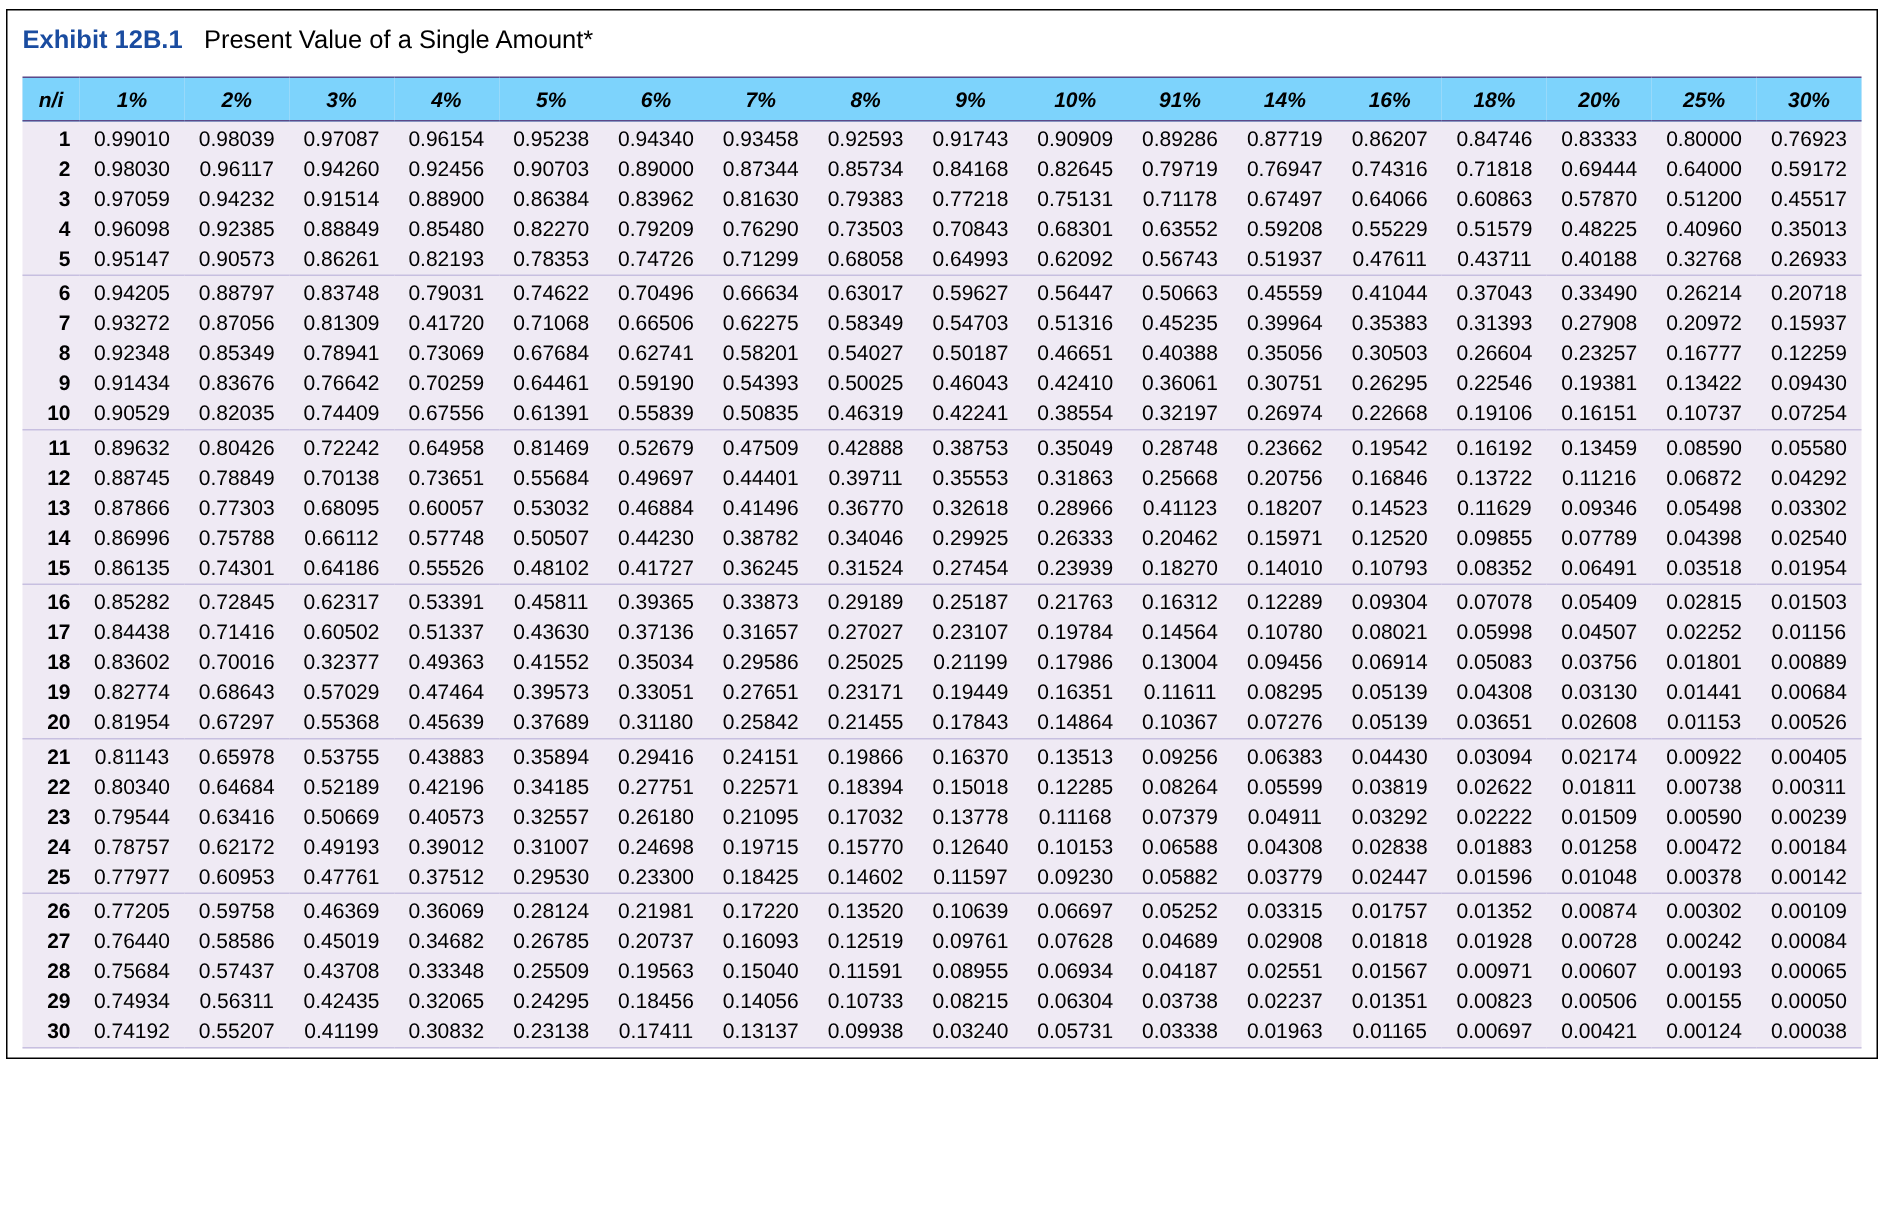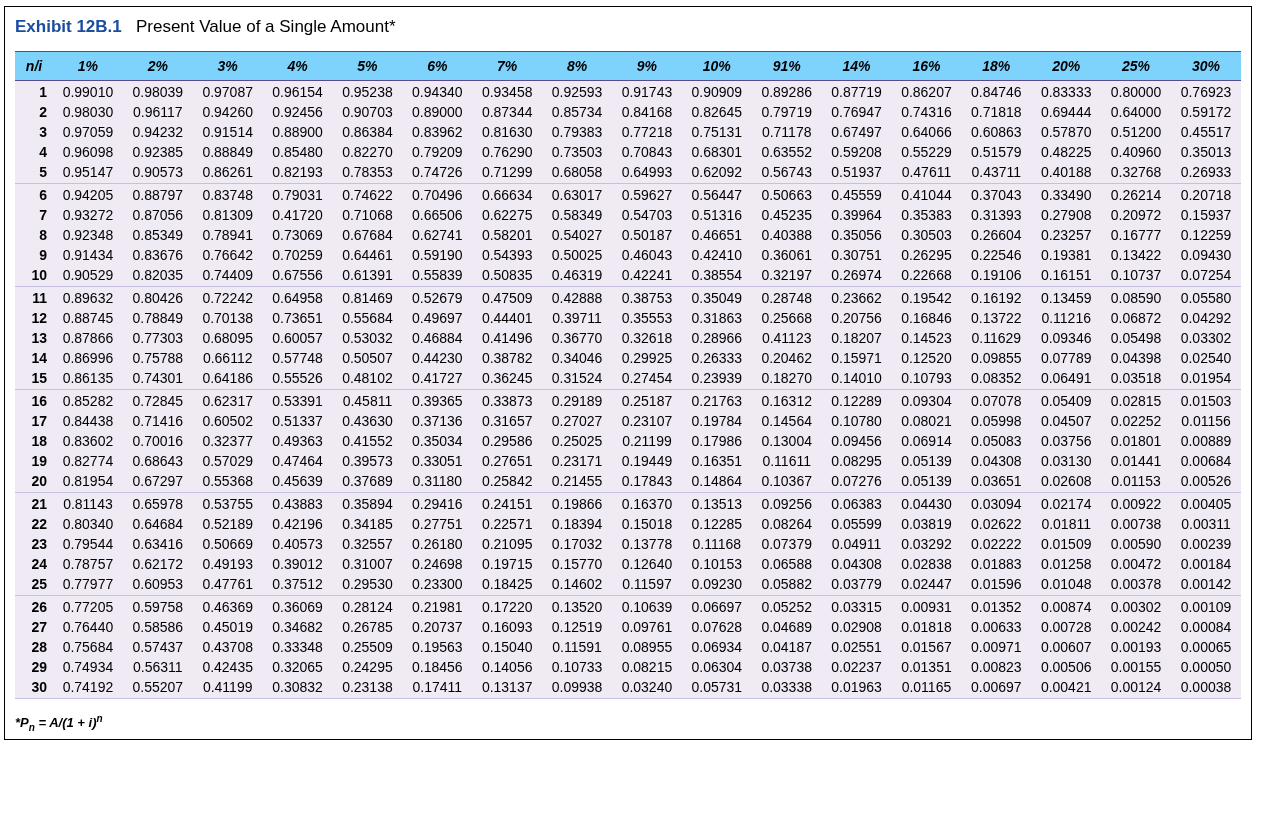--- a/index.html
+++ b/index.html
@@ -619,42 +619,42 @@
           <td>0.46369</td>
           <td>0.36069</td>
           <td>0.28124</td>
           <td>0.21981</td>
           <td>0.17220</td>
           <td>0.13520</td>
           <td>0.10639</td>
           <td>0.06697</td>
           <td>0.05252</td>
           <td>0.03315</td>
-          <td>0.00931</td>
+          <td>0.01757</td>
           <td>0.01352</td>
           <td>0.00874</td>
           <td>0.00302</td>
           <td>0.00109</td>
         </tr>
         <tr>
           <td class="ncol">27</td>
           <td>0.76440</td>
           <td>0.58586</td>
           <td>0.45019</td>
           <td>0.34682</td>
           <td>0.26785</td>
           <td>0.20737</td>
           <td>0.16093</td>
           <td>0.12519</td>
           <td>0.09761</td>
           <td>0.07628</td>
           <td>0.04689</td>
           <td>0.02908</td>
           <td>0.01818</td>
-          <td>0.00633</td>
+          <td>0.01928</td>
           <td>0.00728</td>
           <td>0.00242</td>
           <td>0.00084</td>
         </tr>
         <tr>
           <td class="ncol">28</td>
           <td>0.75684</td>
           <td>0.57437</td>
           <td>0.43708</td>
           <td>0.33348</td>
@@ -708,16 +708,13 @@
           <td>0.01963</td>
           <td>0.01165</td>
           <td>0.00697</td>
           <td>0.00421</td>
           <td>0.00124</td>
           <td>0.00038</td>
         </tr>
       </tbody>
   </table>
 
-  <div class="footnote">
-    *<span>P</span><sub>n</sub> = A/(1 + <span>i</span>)<sup>n</sup>
-  </div>
 </div>
 
 </body></html>

